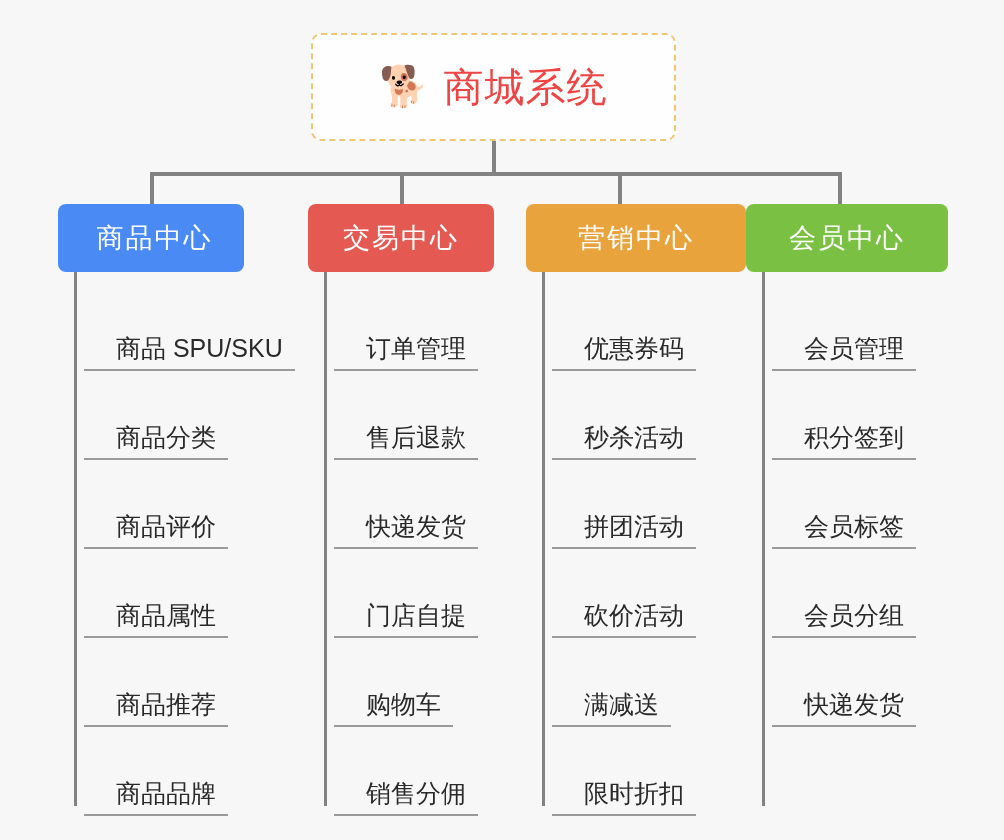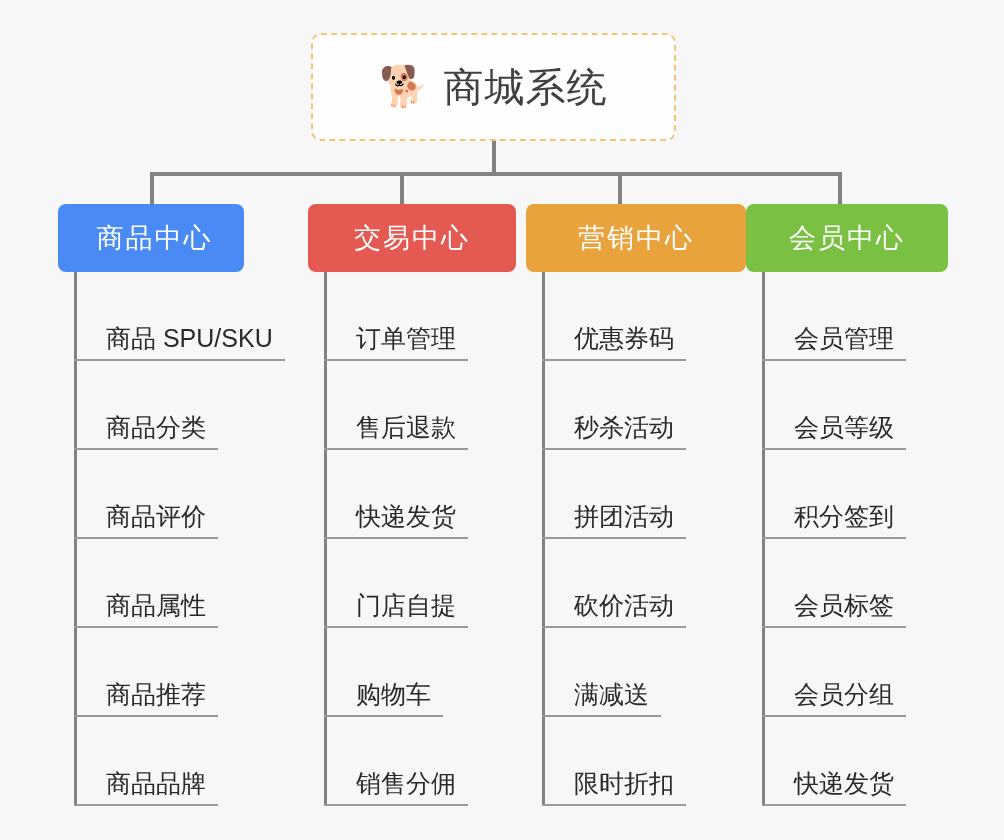--- a/index.html
+++ b/index.html
@@ -38,21 +38,21 @@
     gap: 14px;
   }
   .root-emoji {
     font-size: 40px;
     line-height: 1;
     display: block;
     margin-top: -2px;
   }
   .root-title {
     font-size: 40px;
-    color: #404040;
+    color: #ef4444;
     letter-spacing: 1px;
     white-space: nowrap;
   }
 
   
   .conn {
     position: absolute;
     background: #828282;
   }
 
@@ -81,21 +81,21 @@
     width: 3px;
     background: #828282;
     left: 16px;
     top: 68px;
   }
   .leaf-list {
     position: absolute;
     left: 16px;
     top: 68px;
     margin: 0;
-    padding: 0;
+    padding: 10px;
     list-style: none;
   }
   .leaf {
     position: relative;
     height: 89px;
     display: flex;
     align-items: flex-end;
   }
   .leaf-inner {
     display: inline-block;
@@ -146,21 +146,21 @@
           </li>
           <li class="leaf">
             <span class="leaf-inner">商品推荐</span>
           </li>
           <li class="leaf">
             <span class="leaf-inner">商品品牌</span>
           </li>
         </ul>
       </div>
       <div class="branch" style="left: 308px;">
-        <div class="branch-header" style="width: 208px; background: rgb(228, 90, 82);">
+        <div class="branch-header" style="width: 186px; background: rgb(228, 90, 82);">
           <span>交易中心</span>
         </div>
         <div class="branch-trunk" style="height: 534px; background: rgb(130, 130, 130);"></div>
         <ul class="leaf-list">
           <li class="leaf">
             <span class="leaf-inner">订单管理</span>
           </li>
           <li class="leaf">
             <span class="leaf-inner">售后退款</span>
           </li>
@@ -207,23 +207,20 @@
       <div class="branch" style="left: 746px;">
         <div class="branch-header" style="width: 202px; background: rgb(122, 193, 67);">
           <span>会员中心</span>
         </div>
         <div class="branch-trunk" style="height: 534px; background: rgb(130, 130, 130);"></div>
         <ul class="leaf-list">
           <li class="leaf">
             <span class="leaf-inner">会员管理</span>
           </li>
           <li class="leaf">
-            <span class="leaf-inner">会员等级</span>
-          </li>
-          <li class="leaf">
             <span class="leaf-inner">积分签到</span>
           </li>
           <li class="leaf">
             <span class="leaf-inner">会员标签</span>
           </li>
           <li class="leaf">
             <span class="leaf-inner">会员分组</span>
           </li>
           <li class="leaf">
             <span class="leaf-inner">快递发货</span>

